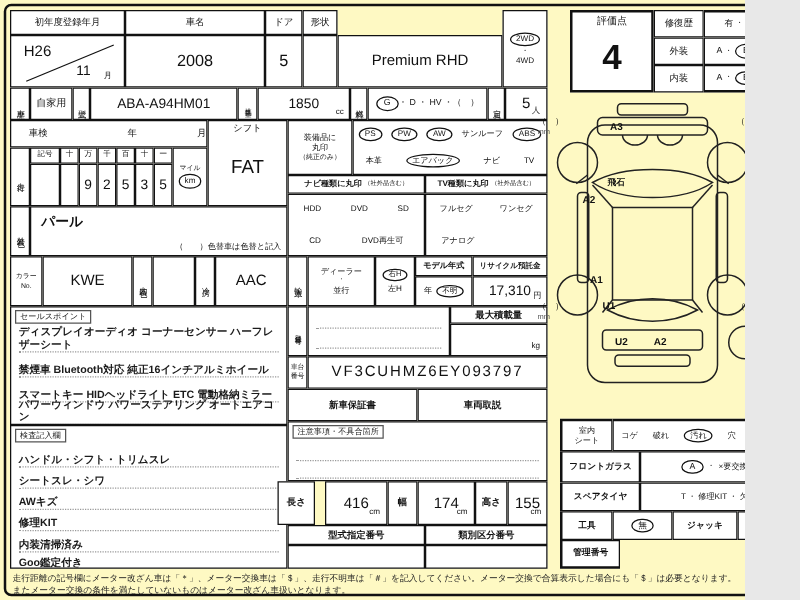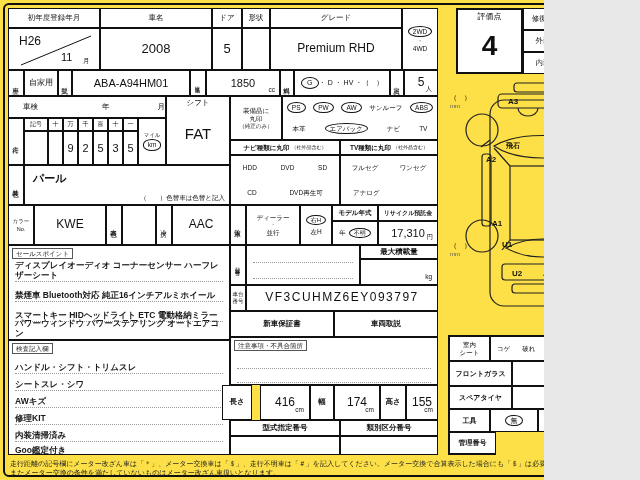--- a/index.html
+++ b/index.html
@@ -1,16 +1,16 @@
 <!DOCTYPE html>
 <html><head>
 <meta charset="utf-8">
 <style>
   html,body{margin:0;padding:0;background:#e8e8e8;}
-  .sheet{position:relative;width:544px;height:480px;background:#fde047;font-family:"Liberation Sans","DejaVu Sans",sans-serif;color:#111;overflow:hidden;}
+  .sheet{position:relative;width:596px;height:480px;background:#fef9c3;font-family:"Liberation Sans","DejaVu Sans",sans-serif;color:#111;overflow:hidden;}
   .frame{position:absolute;box-sizing:border-box;border:2.5px solid #111;background:transparent;pointer-events:none;}
   .c{position:absolute;box-sizing:border-box;border:1px solid #111;background:#fff;display:flex;align-items:center;justify-content:center;font-size:9px;line-height:1.1;overflow:hidden;}
   .nob{border:none;}
   .h{font-size:7.5px;}
   .v{writing-mode:vertical-rl;text-orientation:upright;font-size:6.5px;letter-spacing:1px;padding:1px 0;}
   .o{display:inline-flex;align-items:center;justify-content:center;border:1.3px solid #111;border-radius:50%;padding:1px 4px;min-width:8px;}
   .tab{position:absolute;border:1px solid #555;font-size:6.5px;padding:1px 3px;background:#fff;color:#222;}
   .dl{position:absolute;left:6px;right:6px;border-bottom:1px dotted #9a9a9a;font-size:8.5px;font-weight:bold;display:flex;align-items:flex-end;padding-bottom:1px;color:#1a1a1a;}
   .col{display:flex;flex-direction:column;align-items:center;justify-content:center;gap:1px;}
   .unit{font-size:6.5px;align-self:flex-end;margin:0 2px 2px 0;}
@@ -30,21 +30,20 @@
     <span style="position:absolute;left:10px;top:6px;font-size:12px;">H26</span>
     <span style="position:absolute;left:52px;top:22px;font-size:11px;">11</span>
     <span style="position:absolute;left:74px;top:28px;font-size:6.5px;">月</span>
   </div>
   <div class="c h" style="left:100px;top:8px;width:112px;height:20px;">車名</div>
   <div class="c" style="left:100px;top:28px;width:112px;height:42px;font-size:13px;">2008</div>
   <div class="c h" style="left:212px;top:8px;width:30px;height:20px;">ドア</div>
   <div class="c" style="left:212px;top:28px;width:30px;height:42px;font-size:13px;">5</div>
   <div class="c h" style="left:242px;top:8px;width:28px;height:20px;">形状</div>
   <div class="c" style="left:242px;top:28px;width:28px;height:42px;"></div>
-  <div class="c h" style="left:270px;top:8px;width:132px;height:20px;">グレード</div>
   <div class="c" style="left:270px;top:28px;width:132px;height:42px;font-size:12px;">Premium RHD</div>
   <div class="c col" style="left:402px;top:8px;width:36px;height:62px;">
     <span class="o" style="font-size:6.5px;">2WD</span>
     <span style="font-size:6px;">・</span>
     <span style="font-size:6.5px;">4WD</span>
   </div>
 
   <div class="c v" style="left:8px;top:70px;width:16px;height:26px;">車歴</div>
   <div class="c" style="left:24px;top:70px;width:34px;height:26px;font-size:8px;">自家用</div>
   <div class="c v" style="left:58px;top:70px;width:14px;height:26px;">型式</div>
@@ -259,21 +258,21 @@
   </div>
   <div class="c h" style="left:523px;top:52px;width:40px;height:22px;">内装</div>
   <div class="c" style="left:563px;top:52px;width:69px;height:22px;gap:2px;border-width:1px 2px 2px 1px;">
     <span style="font-size:7px;">A</span>
     <span style="font-size:6px;">・</span>
     <span class="o" style="font-size:7px;">B</span>
     <span style="font-size:6px;">・</span>
     <span style="font-size:7px;">C</span>
   </div>
 
-  <div style="position:absolute;left:448px;top:78px;width:184px;height:256px;">
+  <div style="position:absolute;left:428px;top:78px;width:184px;height:256px;">
     <svg width="184" height="256" viewBox="0 0 184 256" fill="none" stroke="#222" stroke-width="1.2">
       <rect x="66" y="5" width="56" height="9" rx="3"></rect>
       <rect x="50" y="16" width="88" height="14" rx="4"></rect>
       <path d="M70,30 a10,8 0 0 0 20,0"></path>
         <path d="M98,30 a10,8 0 0 0 20,0"></path>
       <rect x="42" y="22" width="104" height="206" rx="14"></rect>
       <circle cx="34" cy="52" r="16"></circle>
         <circle cx="154" cy="52" r="16"></circle>
       <circle cx="34" cy="158" r="16"></circle>
         <circle cx="154" cy="158" r="16"></circle>

